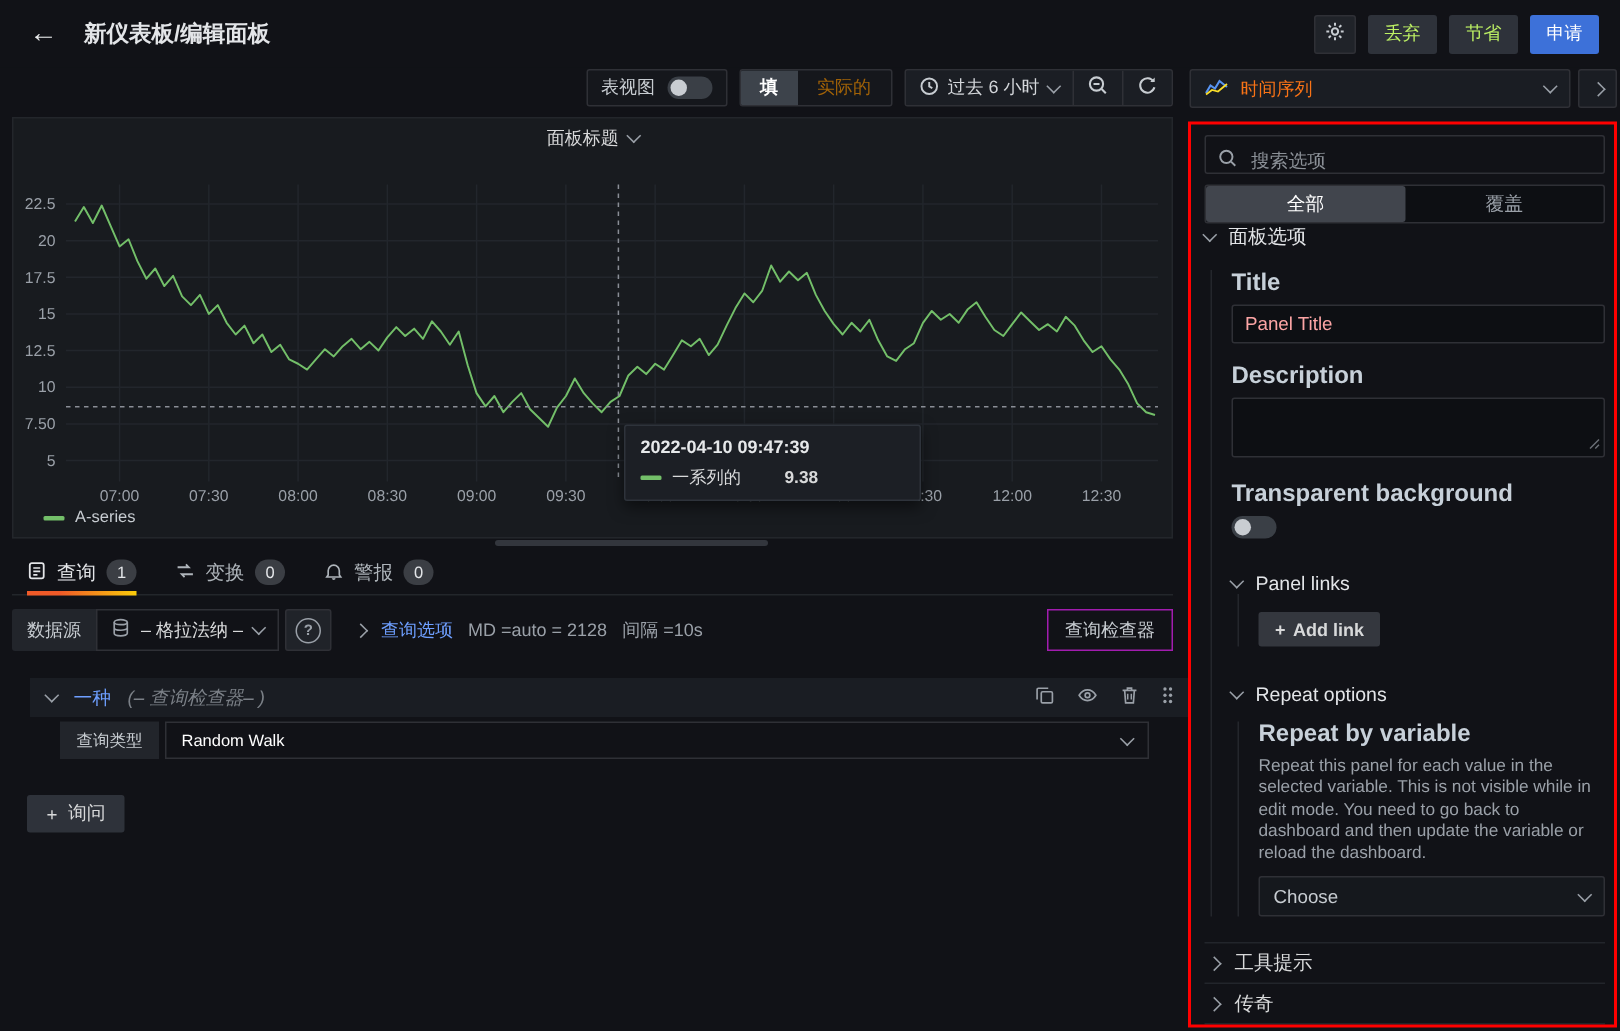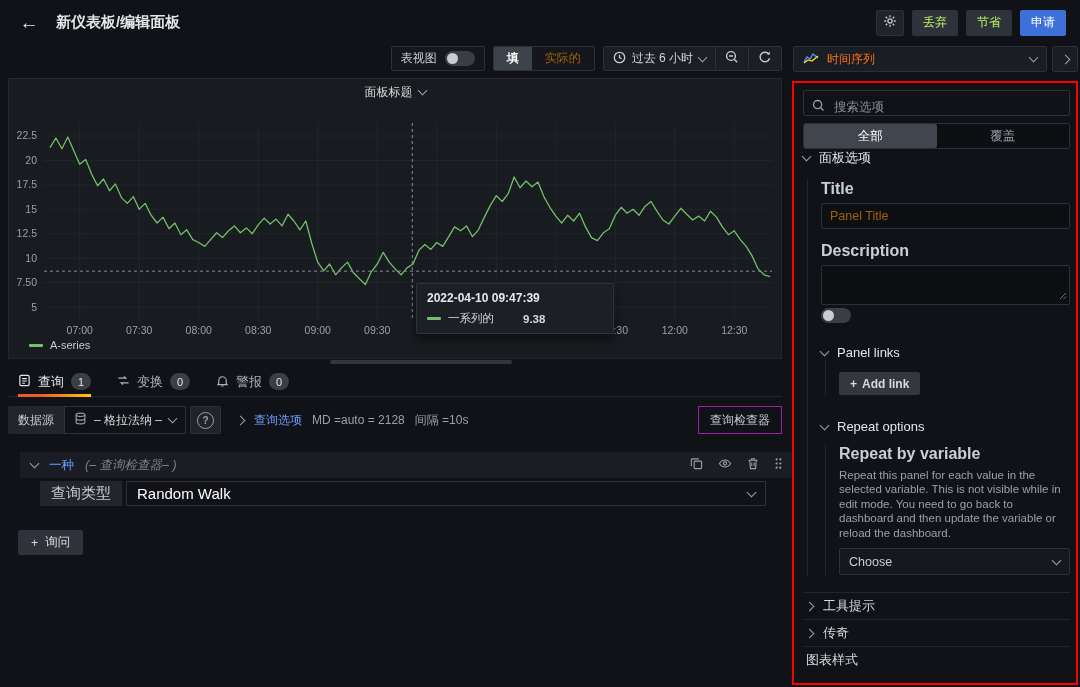--- a/index.html
+++ b/index.html
@@ -77,21 +77,21 @@
   .q-opt-collapse .link{color:#6e9fff;cursor:pointer}
   .inspector-btn{margin-left:auto;border:1px solid #a21caf;background:transparent;color:#c7ccd1;padding:0 11px;
                  border-radius:0;font-size:12px;display:flex;align-items:center;cursor:pointer}
   
   .q-card-header{position:absolute;left:20px;top:452px;width:774px;height:26px;background:#1a1d23;display:flex;
                  align-items:center;gap:11px;padding:0 11px;box-sizing:border-box;font-size:12.5px}
   .q-name{color:#6e9fff;font-weight:500;cursor:pointer}
   .q-ds{color:#7b8087;font-style:italic}
   .q-icons{margin-left:auto;display:flex;gap:15px;align-items:center}
   .q-icons svg{cursor:pointer}
-  .q-type-row{position:absolute;left:40px;top:481px;width:726px;height:25px;display:flex;font-size:15px}
+  .q-type-row{position:absolute;left:40px;top:481px;width:726px;height:25px;display:flex;font-size:11px}
   .q-type-label{background:#22252b;padding:0 11px;display:flex;align-items:center;color:#c7ccd1;margin-right:4px}
   .q-type-select{flex:1;border:1px solid #2f3036;background:#111217;display:flex;align-items:center;
                  padding:0 10px;color:#fff;cursor:pointer}
   .q-type-select .cv{margin-left:auto}
   .add-query-btn{position:absolute;left:18px;top:530px;height:25px;background:#2e323a;border:none;border-radius:2px;
                  padding:0 13px;display:inline-flex;gap:7px;align-items:center;font-size:12.5px;color:#d8d9da;cursor:pointer}
   
   .options-pane{position:absolute;left:793px;top:82px;width:287px;height:605px;box-sizing:border-box;
                 padding:8px 10px;background:#111217;overflow:hidden}
   .search-box{height:26px;border:1px solid #2f3036;border-radius:2px;display:flex;align-items:flex-end;gap:7px;
@@ -99,21 +99,21 @@
   .search-box input{background:transparent;border:none;outline:none;color:#d8d9da;font-size:12.5px;width:100%;
                     font-family:inherit}
   .search-box input::placeholder{color:#8b9097}
   .radio-group{margin-top:7px;height:24px;border:1px solid #2f3036;border-radius:2px;display:flex;background:#0d0f13;
                font-size:12.5px;overflow:hidden}
   .radio-opt{flex:1;display:flex;align-items:center;justify-content:center;color:#9aa0a8;cursor:pointer}
   .radio-opt.active{background:#41454d;color:#fff;font-weight:500;border-radius:2px}
   .sec-header{display:flex;align-items:center;gap:9px;font-size:13px;font-weight:500;color:#e3e5e8;cursor:pointer}
   .sec-body{border-left:1px solid #24262c;margin-left:4px;padding-left:13px}
   .field-label{font-size:16px;font-weight:700;color:#c7d0d9;margin:13px 0 5px 0}
-  .text-input,.textarea{width:100%;box-sizing:border-box;border:1px solid #2f3036;background:#0d0f13;color:#a16207;
+  .text-input,.textarea{width:100%;box-sizing:border-box;border:1px solid #2f3036;background:#0d0f13;color:#fca5a5;
               font-size:12.5px;padding:0 8px;border-radius:2px;font-family:inherit;outline:none}
   .text-input{height:26px}
   .textarea{height:40px;resize:none;position:relative;padding-top:5px}
   .ta-wrap{position:relative}
   .ta-corner{position:absolute;right:3px;bottom:5px;pointer-events:none}
   .sub-sec{margin-top:19px}
   .add-link-btn{margin-top:12px;height:23px;background:#34373e;border:none;border-radius:2px;color:#d8d9da;
                 font-size:12px;font-weight:700;padding:0 11px;display:inline-flex;align-items:center;gap:5px;cursor:pointer}
   .repeat-help{font-size:11.5px;line-height:1.26;color:#9aa0a8;margin:5px 0 8px 0}
   .choose-select{height:25px;border:1px solid #2f3036;background:#15181d;border-radius:2px;display:flex;
@@ -403,20 +403,21 @@
       <input class="text-input" value="Panel Title" style="">
       <div class="field-label">Description</div>
       <div class="ta-wrap">
         <textarea class="textarea" style=""></textarea>
         <span class="ta-corner">
           <svg width="8" height="8" viewBox="0 0 8 8">
               <path d="M7 1L1 7M7 4.5L4.5 7" stroke="#6a6f76" stroke-width="1"></path>
             </svg>
         </span>
       </div>
+      <div class="field-label">Transparent background</div>
       <span class="toggle"></span>
 
       
       <div class="sub-sec">
         <div class="sec-header">
           <span class="cv"></span>
           <span>Panel links</span>
         </div>
         <div class="sec-body">
           <button class="add-link-btn">

